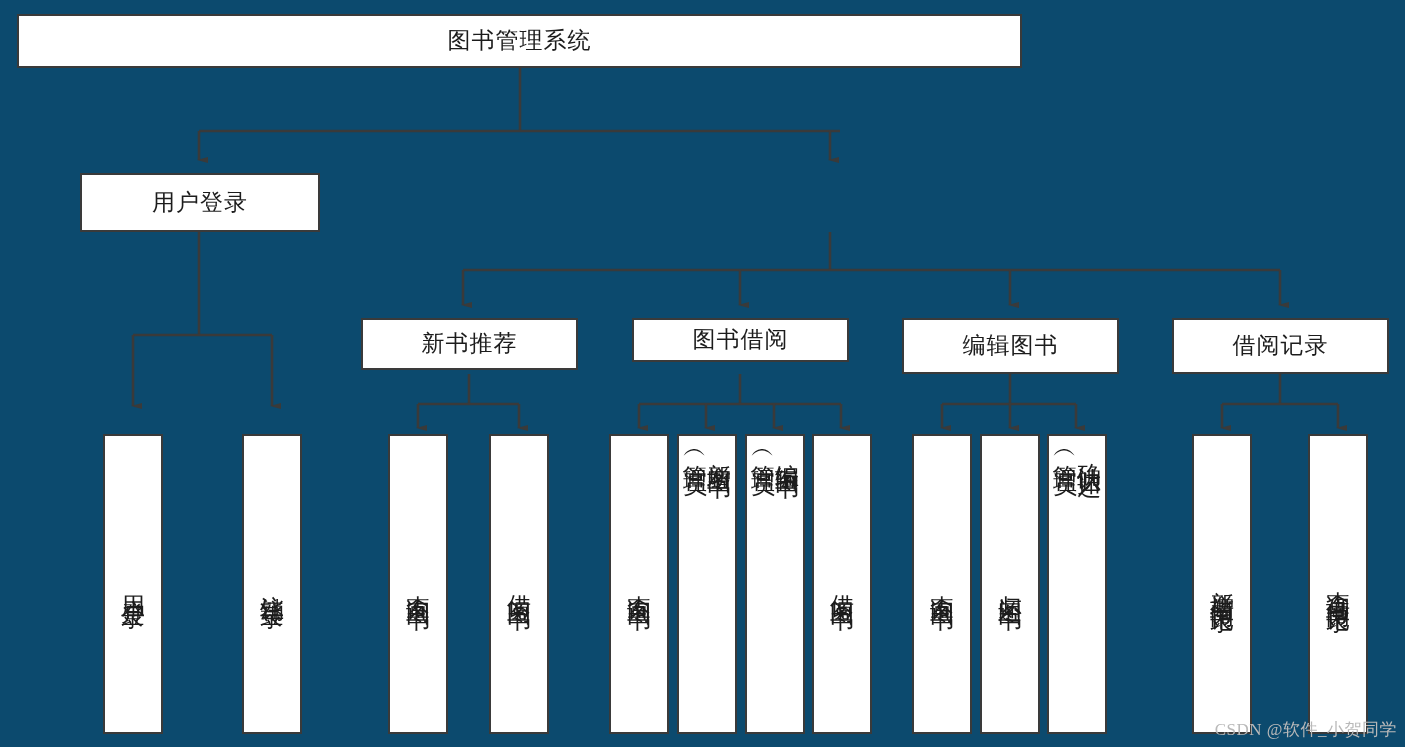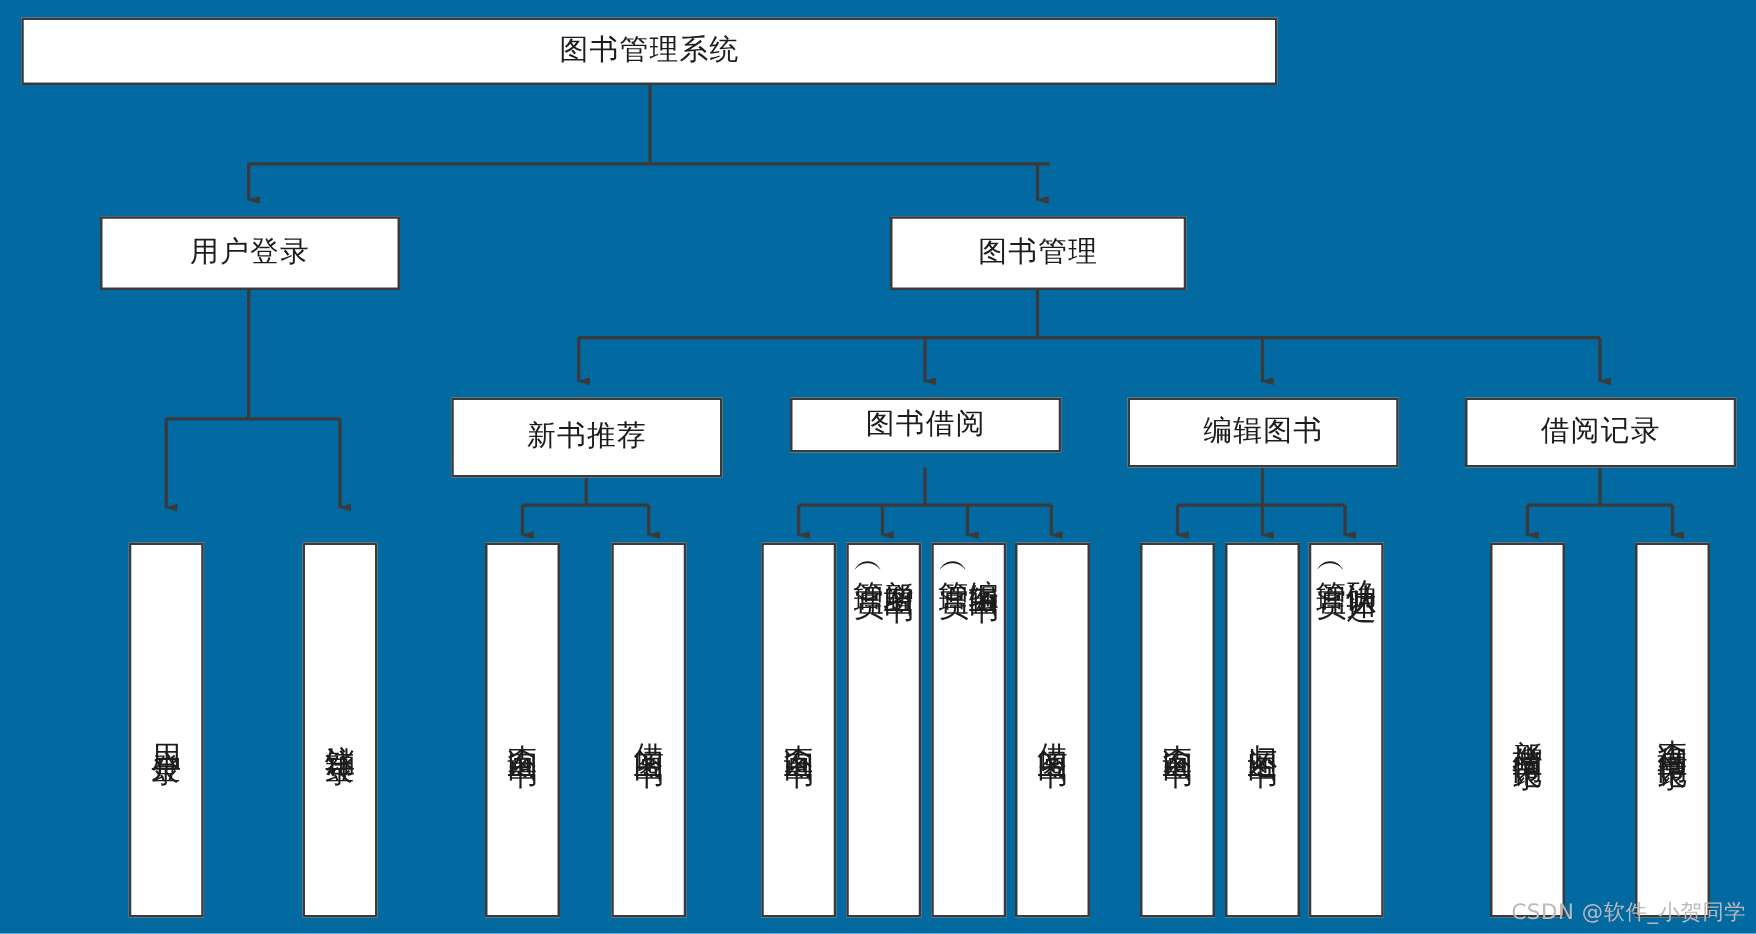--- a/index.html
+++ b/index.html
@@ -4,21 +4,21 @@
 <style>
   html, body {
     margin: 0;
     padding: 0;
     background: #ffffff;
   }
   #canvas {
     position: relative;
     width: 1405px;
     height: 747px;
-    background: #0369a1;
+    background: #0c4a6e;
     font-family: "DejaVu Sans", "Liberation Sans", sans-serif;
     overflow: hidden;
   }
   svg.wires {
     position: absolute;
     left: 0; top: 0;
     width: 1405px;
     height: 747px;
     pointer-events: none;
   }
@@ -59,20 +59,21 @@
     padding-top: 0;
   }
   #watermark {
     position: absolute;
     right: 8px;
     bottom: 6px;
     font-size: 17px;
     color: #b9b9b9;
     letter-spacing: 0.5px;
     white-space: nowrap;
+    font-family: Liberation Serif, serif;
   }
 </style>
 </head>
 <body>
 
 <div id="canvas">
 
   <svg class="wires" viewBox="0 0 1405 747" xmlns="http://www.w3.org/2000/svg">
     <defs>
       <marker id="arrow" markerWidth="10" markerHeight="12" refX="3" refY="9" orient="auto" markerUnits="userSpaceOnUse">
@@ -124,25 +125,22 @@
     </g>
   </svg>
 
   <div class="node horiz" style="left:17px; top:14px; width:1005px; height:54px;">
     <span class="lbl">图书管理系统</span>
   </div>
 
   <div class="node horiz" style="left:80px; top:173px; width:240px; height:59px;">
     <span class="lbl">用户登录</span>
   </div>
-  <div class="node horiz" style="left:712px; top:173px; width:237px; height:59px;">
-    <span class="lbl">图书管理</span>
-  </div>
-
-  <div class="node horiz" style="left:361px; top:318px; width:217px; height:64px;align-items:center;">
+
+  <div class="node horiz" style="left:361px; top:318px; width:217px; height:52px;align-items:center;">
     <span class="lbl">新书推荐</span>
   </div>
   <div class="node horiz" style="left:632px; top:318px; width:217px; height:44px;">
     <span class="lbl">图书借阅</span>
   </div>
   <div class="node horiz" style="left:902px; top:318px; width:217px; height:56px;">
     <span class="lbl">编辑图书</span>
   </div>
   <div class="node horiz" style="left:1172px; top:318px; width:217px; height:56px;">
     <span class="lbl">借阅记录</span>

